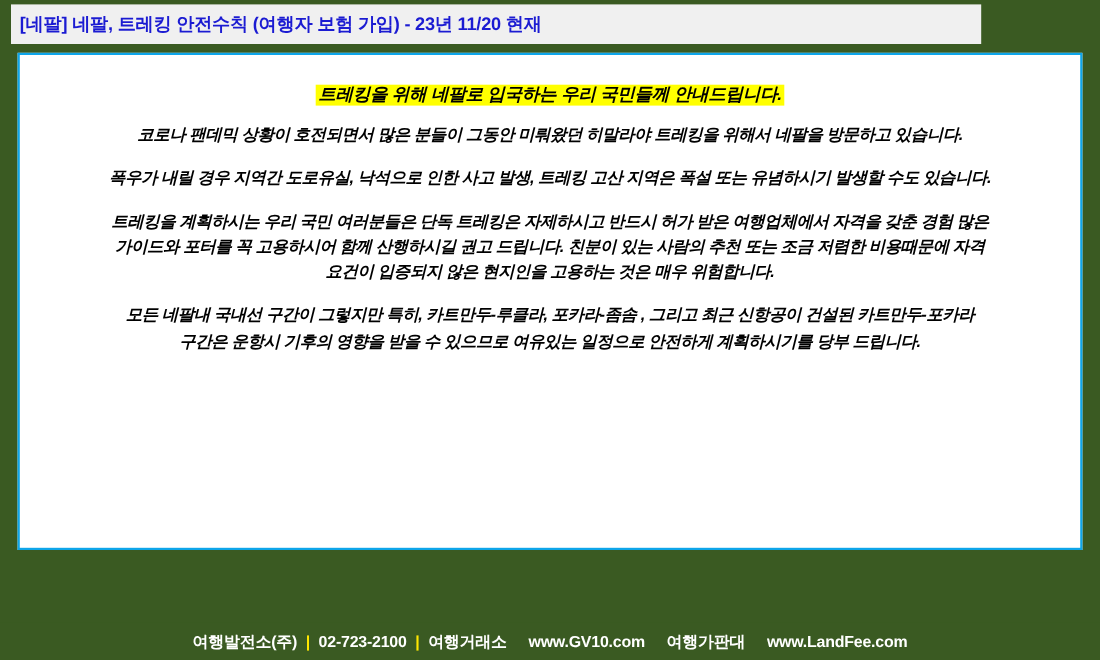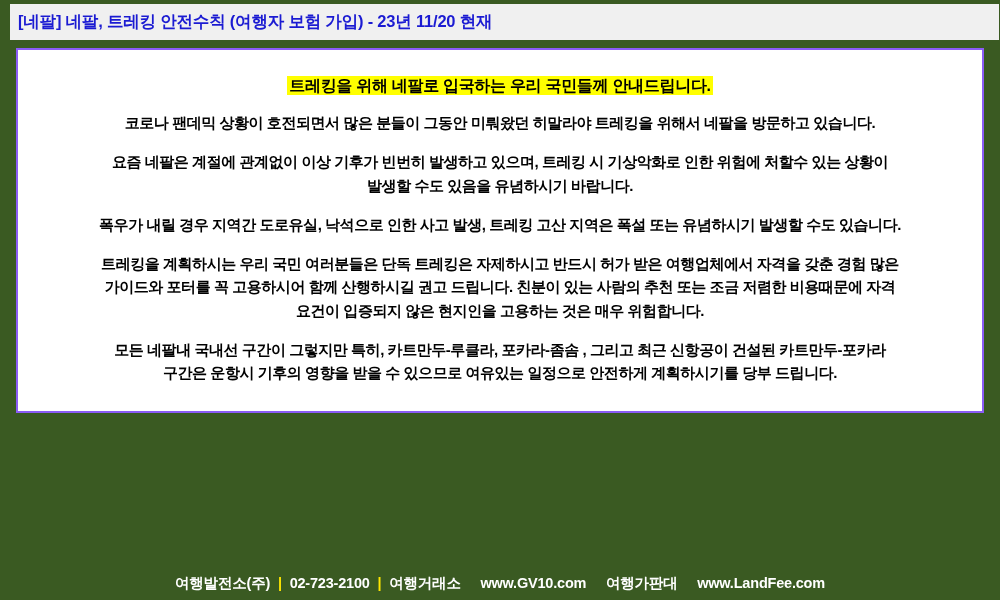--- a/index.html
+++ b/index.html
@@ -22,21 +22,21 @@
     box-sizing: border-box;
     display: flex;
     flex-direction: column;
   }
 
   
   .title-bar {
     position: absolute;
     left: 10px;
     top: 4px;
-    width: 989px;
+    width: 882px;
     height: 36px;
     background: #f0f0f0;
     display: flex;
     align-items: center;
     box-sizing: border-box;
     padding-left: 8px;
   }
   .title-text {
     font-size: 16.5px;
     font-weight: bold;
@@ -44,26 +44,27 @@
     letter-spacing: -0.2px;
     white-space: nowrap;
   }
 
   
   .content-panel {
     position: absolute;
     left: 16px;
     top: 48px;
     width: 968px;
-    height: 365px;
+    height: 452px;
     background: #ffffff;
-    border: 2px solid #8b5cf6;
+    border: 2px solid #0ea5e9;
     box-sizing: border-box;
     padding: 18px 14px 10px 14px;
     overflow: hidden;
+    font-style: italic;
   }
 
   .headline-wrap {
     text-align: center;
     margin: 8px 0 14px 0;
   }
   .headline {
     display: inline;
     background: #ffff00;
     color: #000000;
@@ -126,22 +127,20 @@
   </div>
 
   <div class="content-panel">
 
     <div class="headline-wrap">
       <span class="headline">트레킹을 위해 네팔로 입국하는 우리 국민들께 안내드립니다.</span>
     </div>
 
     <div id="paragraph-list">
         <div class="para"><span>코로나 팬데믹 상황이 호전되면서 많은 분들이 그동안 미뤄왔던 히말라야 트레킹을 위해서 네팔을 방문하고 있습니다.</span></div>
-        <div class="para"><span>요즘 네팔은 계절에 관계없이 이상 기후가 빈번히 발생하고 있으며, 트레킹 시 기상악화로 인한 위험에 처할수 있는 상황이
-발생할 수도 있음을 유념하시기 바랍니다.</span></div>
         <div class="para"><span>폭우가 내릴 경우 지역간 도로유실, 낙석으로 인한 사고 발생, 트레킹 고산 지역은 폭설 또는 유념하시기 발생할 수도 있습니다.</span></div>
         <div class="para"><span>트레킹을 계획하시는 우리 국민 여러분들은 단독 트레킹은 자제하시고 반드시 허가 받은 여행업체에서 자격을 갖춘 경험 많은
 가이드와 포터를 꼭 고용하시어 함께 산행하시길 권고 드립니다. 친분이 있는 사람의 추천 또는 조금 저렴한 비용때문에 자격
 요건이 입증되지 않은 현지인을 고용하는 것은 매우 위험합니다.</span></div>
         <div class="para"><span>모든 네팔내 국내선 구간이 그렇지만 특히, 카트만두-루클라, 포카라-좀솜 , 그리고 최근 신항공이 건설된 카트만두-포카라
 구간은 운항시 기후의 영향을 받을 수 있으므로 여유있는 일정으로 안전하게 계획하시기를 당부 드립니다.</span></div>
       </div>
 
   </div>
 

